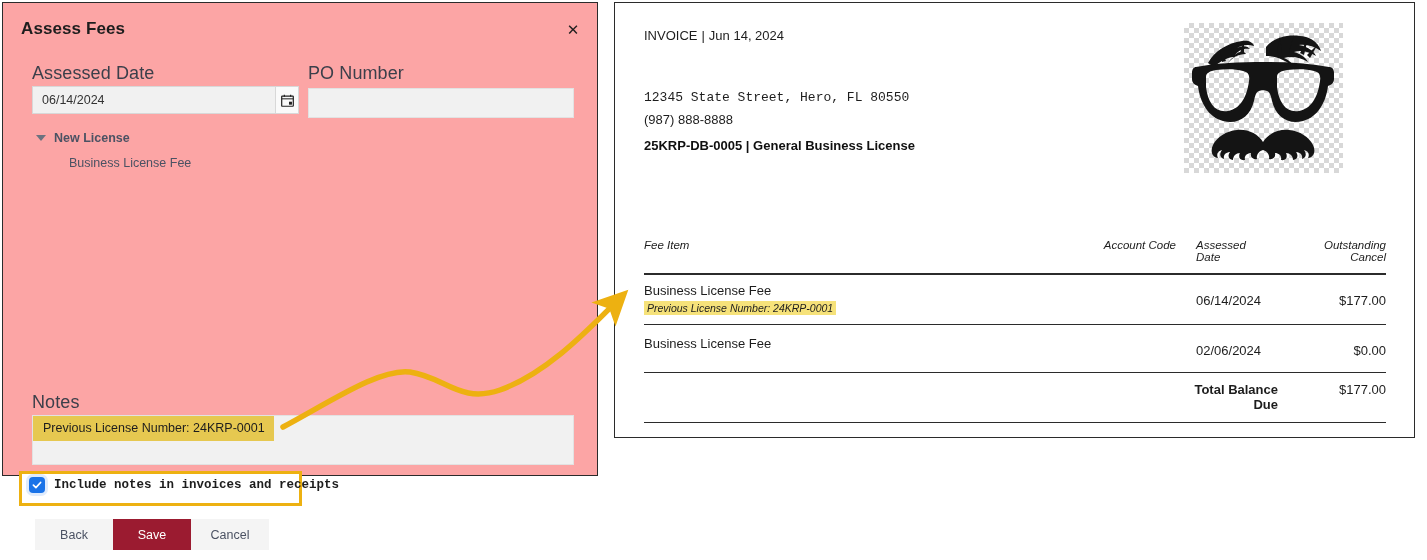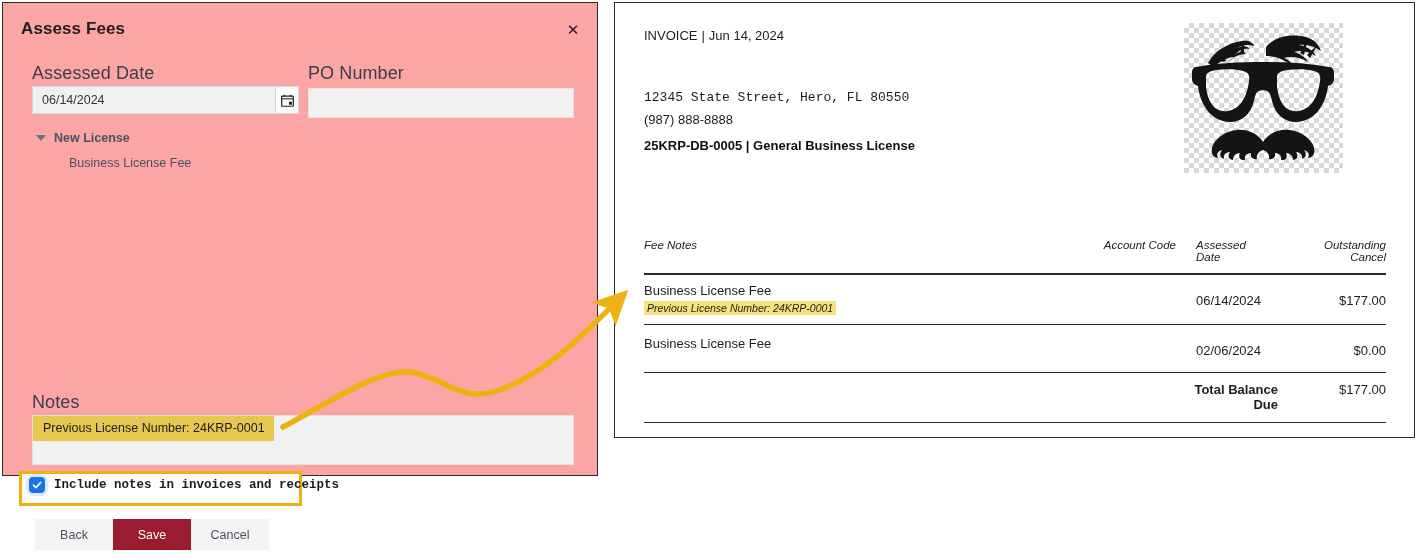--- a/index.html
+++ b/index.html
@@ -307,21 +307,21 @@
                    C118 122 120 125 118 129 C124 128 126 122 123 116
                    C119 108 110 102 99 101 C88 100 78 105 73 113 Z"></path>
         </g>
       </svg>
     </div>
 
     <div class="tbl">
       <table>
         <thead>
           <tr>
-            <th class="th-fee">Fee Notes</th>
+            <th class="th-fee">Fee Item</th>
             <th class="th-acct">Account Code</th>
             <th class="th-date">
               <span>Assessed</span><br>
               <span>Date</span>
             </th>
             <th class="th-bal">
               <span>Outstanding</span><br>
               <span>Cancel</span>
             </th>
           </tr>

